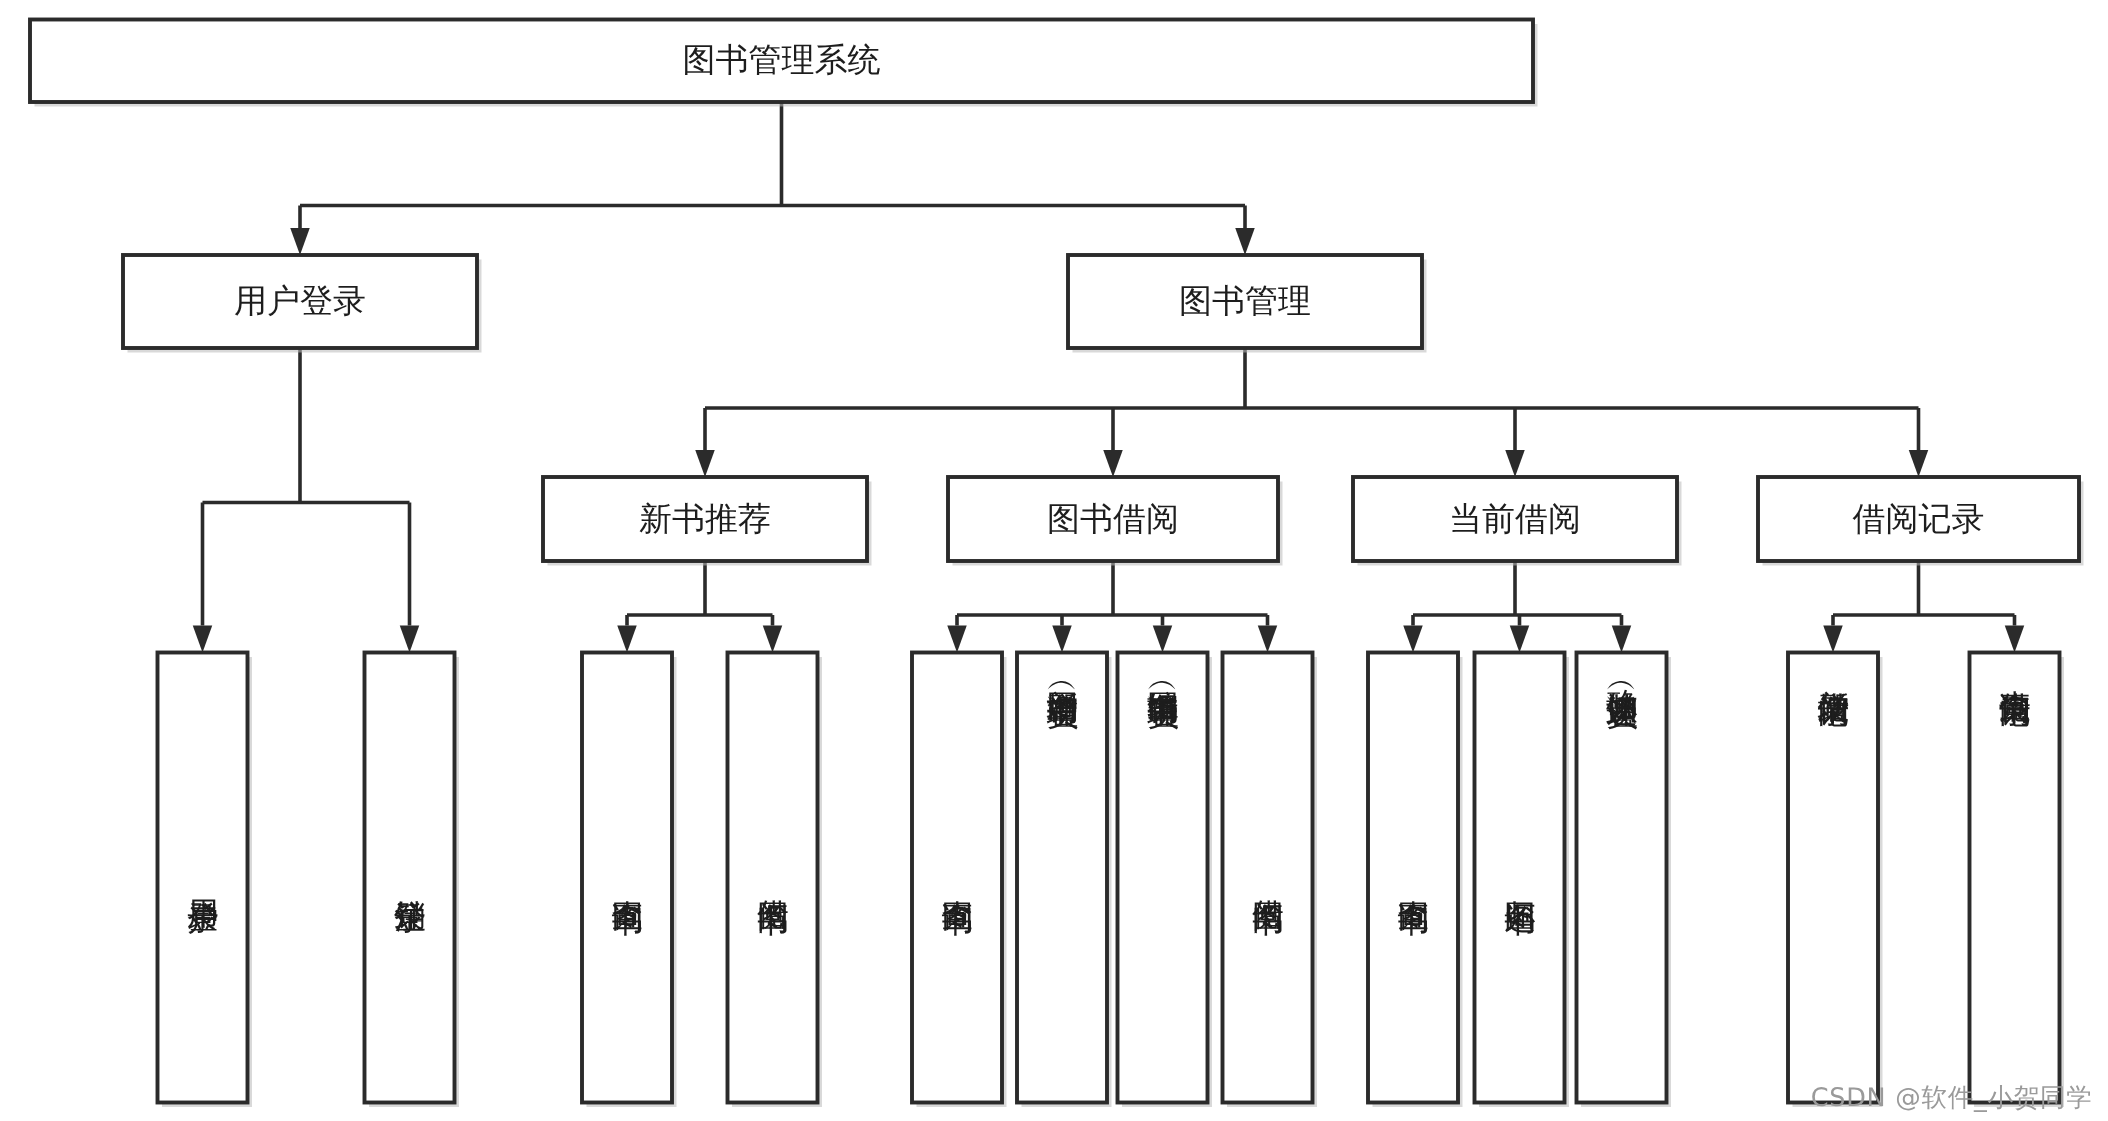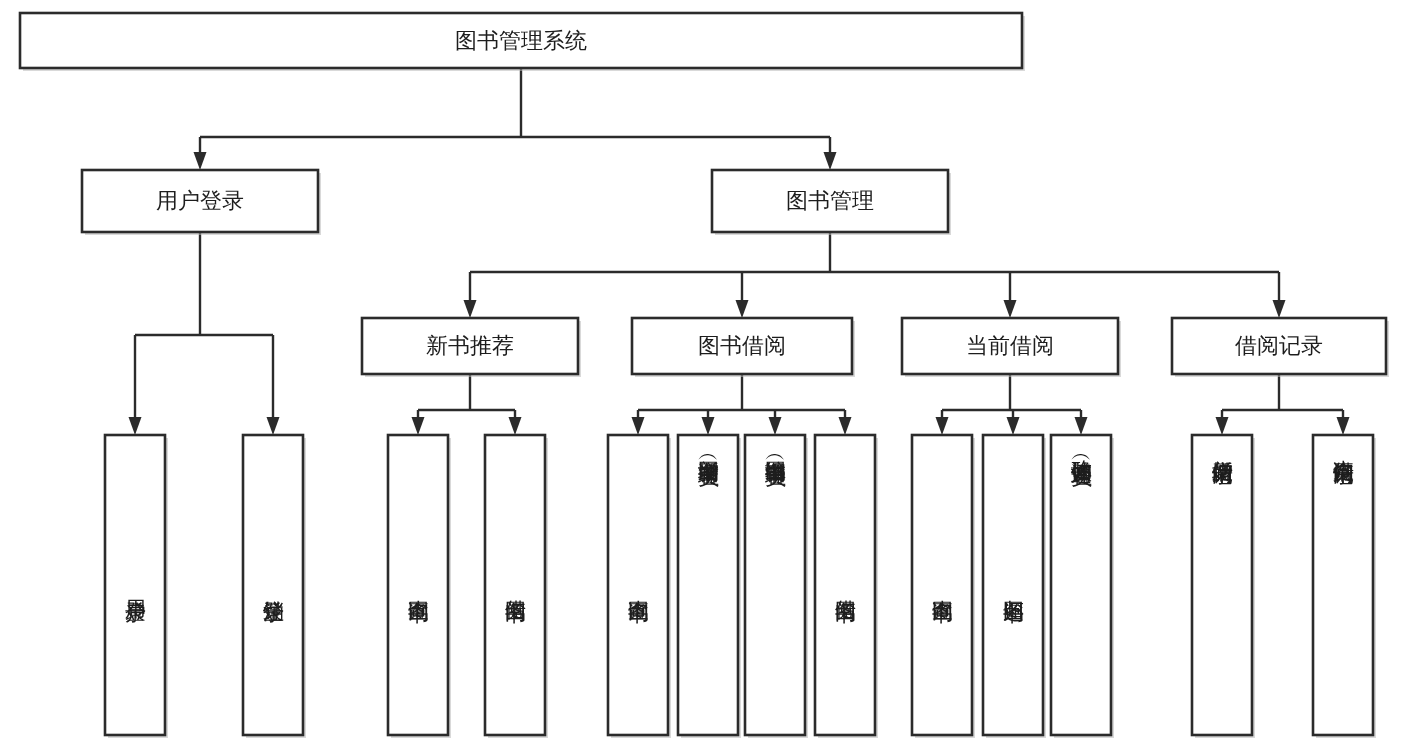--- a/index.html
+++ b/index.html
@@ -244,13 +244,14 @@
       <div class="leaf-label" style="left: 678px; top: 443px; width: 60px; height: 300px;">新增图书（管理员）</div>
       <div class="leaf-label" style="left: 745px; top: 443px; width: 60px; height: 300px;">编辑图书（管理员）</div>
       <div class="leaf-label centered" style="left: 815px; top: 435px; width: 60px; height: 300px;">借阅图书</div>
       <div class="leaf-label centered" style="left: 912px; top: 435px; width: 60px; height: 300px;">查询图书</div>
       <div class="leaf-label centered" style="left: 983px; top: 435px; width: 60px; height: 300px;">归还图书</div>
       <div class="leaf-label" style="left: 1051px; top: 443px; width: 60px; height: 300px;">确认归还（管理员）</div>
       <div class="leaf-label" style="left: 1192px; top: 443px; width: 60px; height: 300px;">新增借阅记录</div>
       <div class="leaf-label" style="left: 1313px; top: 443px; width: 60px; height: 300px;">查询借阅记录</div>
     </div>
 
+  <div class="watermark">CSDN @软件_小贺同学</div>
 </div>
 
 </body></html>

